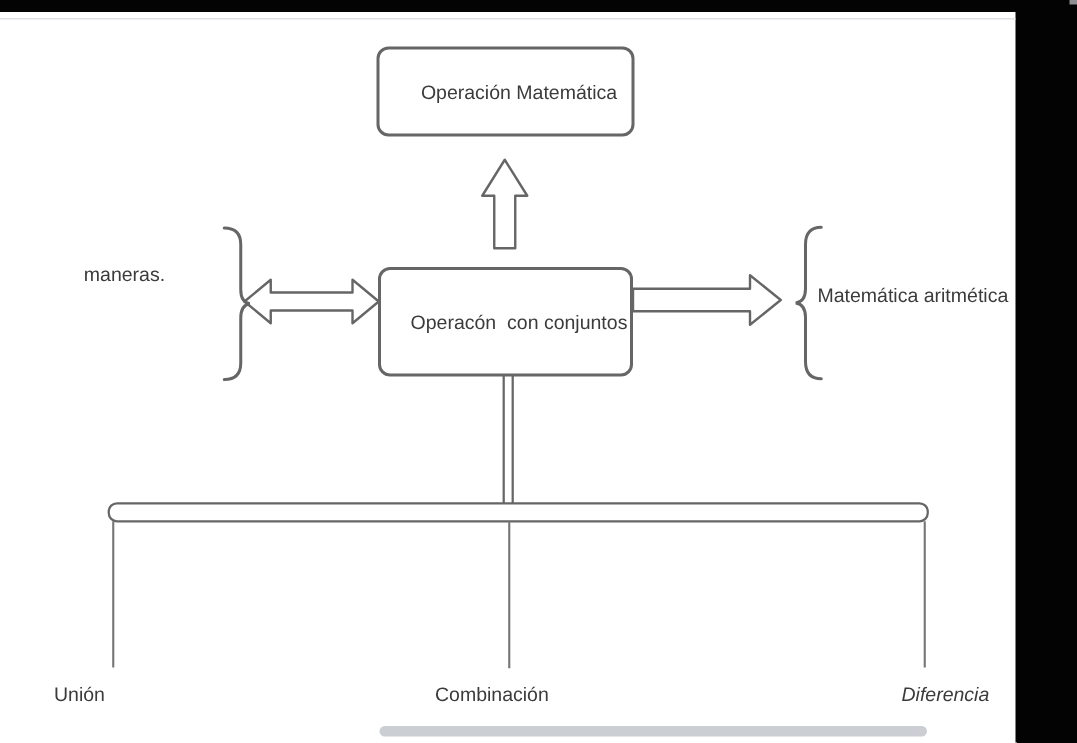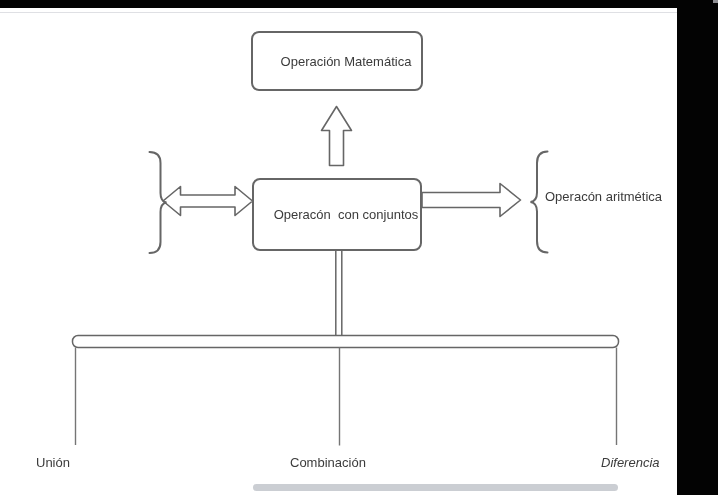--- a/index.html
+++ b/index.html
@@ -83,22 +83,23 @@
 </svg>
 
 <div class="abs node node-top">
   <span>Operación Matemática</span>
 </div>
 <div class="abs node node-center">
   <span class="pre">Operacón  con conjuntos</span>
 </div>
 
 <div class="abs note-left">
+  <div>maneras.</div>
 </div>
 <div class="abs note-right">
-  <span>Operacón aritmética</span>
+  <span>Matemática aritmética</span>
 </div>
 
 <div class="abs branch-label bl-1">Unión</div>
 <div class="abs branch-label bl-2">Combinación</div>
 <div class="abs branch-label bl-3">Diferencia</div>
 
 <div class="abs scrollbar"></div>
 
 </body></html>

